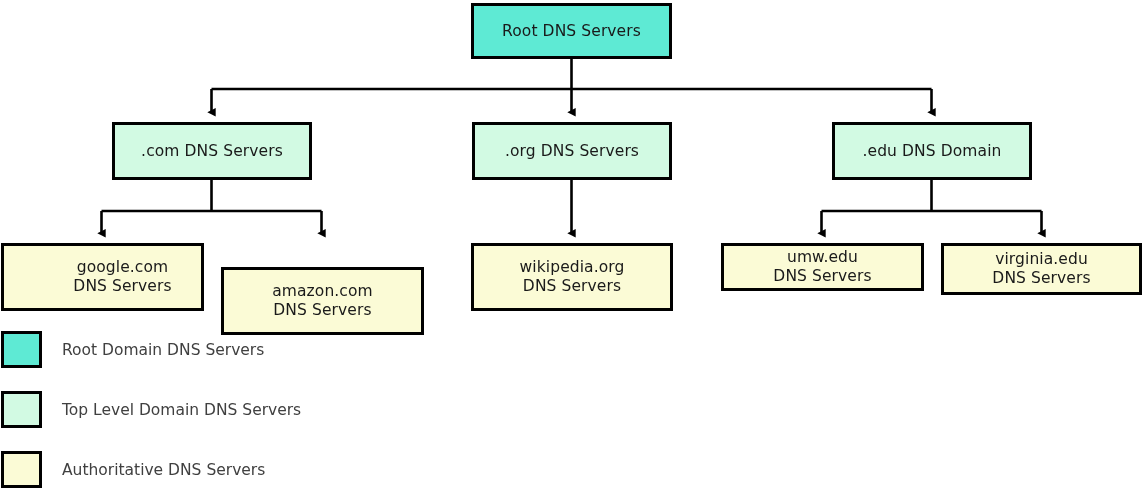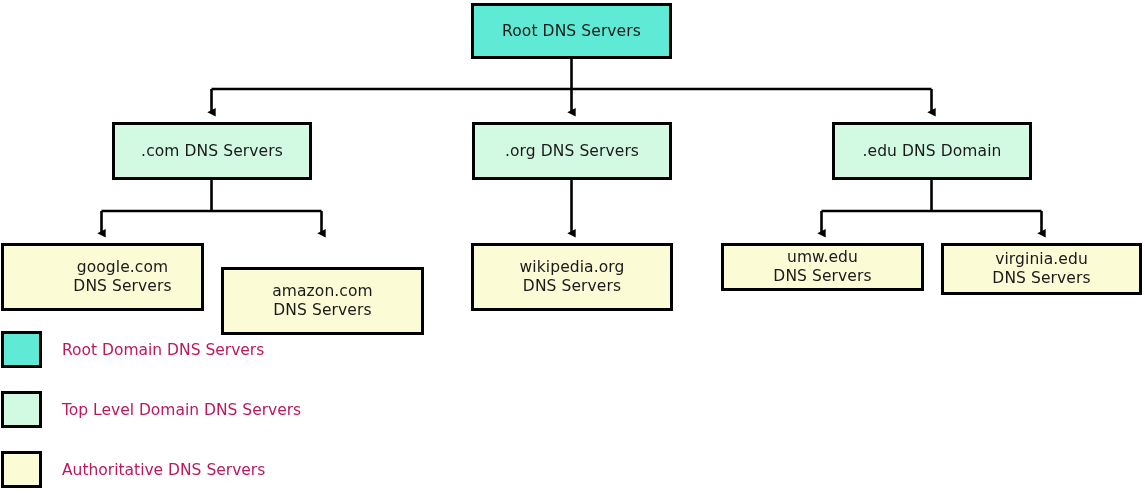--- a/index.html
+++ b/index.html
@@ -52,21 +52,21 @@
     position: absolute;
     box-sizing: border-box;
     width: 41px;
     height: 37px;
     border: 3px solid #000000;
   }
   .legend-text {
     position: absolute;
     font-size: 15.5px;
     line-height: 18px;
-    color: #be185d;
+    color: #404040;
     white-space: nowrap;
   }
 </style>
 </head>
 <body>
 
 <div id="diagram-root">
 
   <svg class="connectors" viewBox="0 0 1145 495" xmlns="http://www.w3.org/2000/svg">
     <defs>

